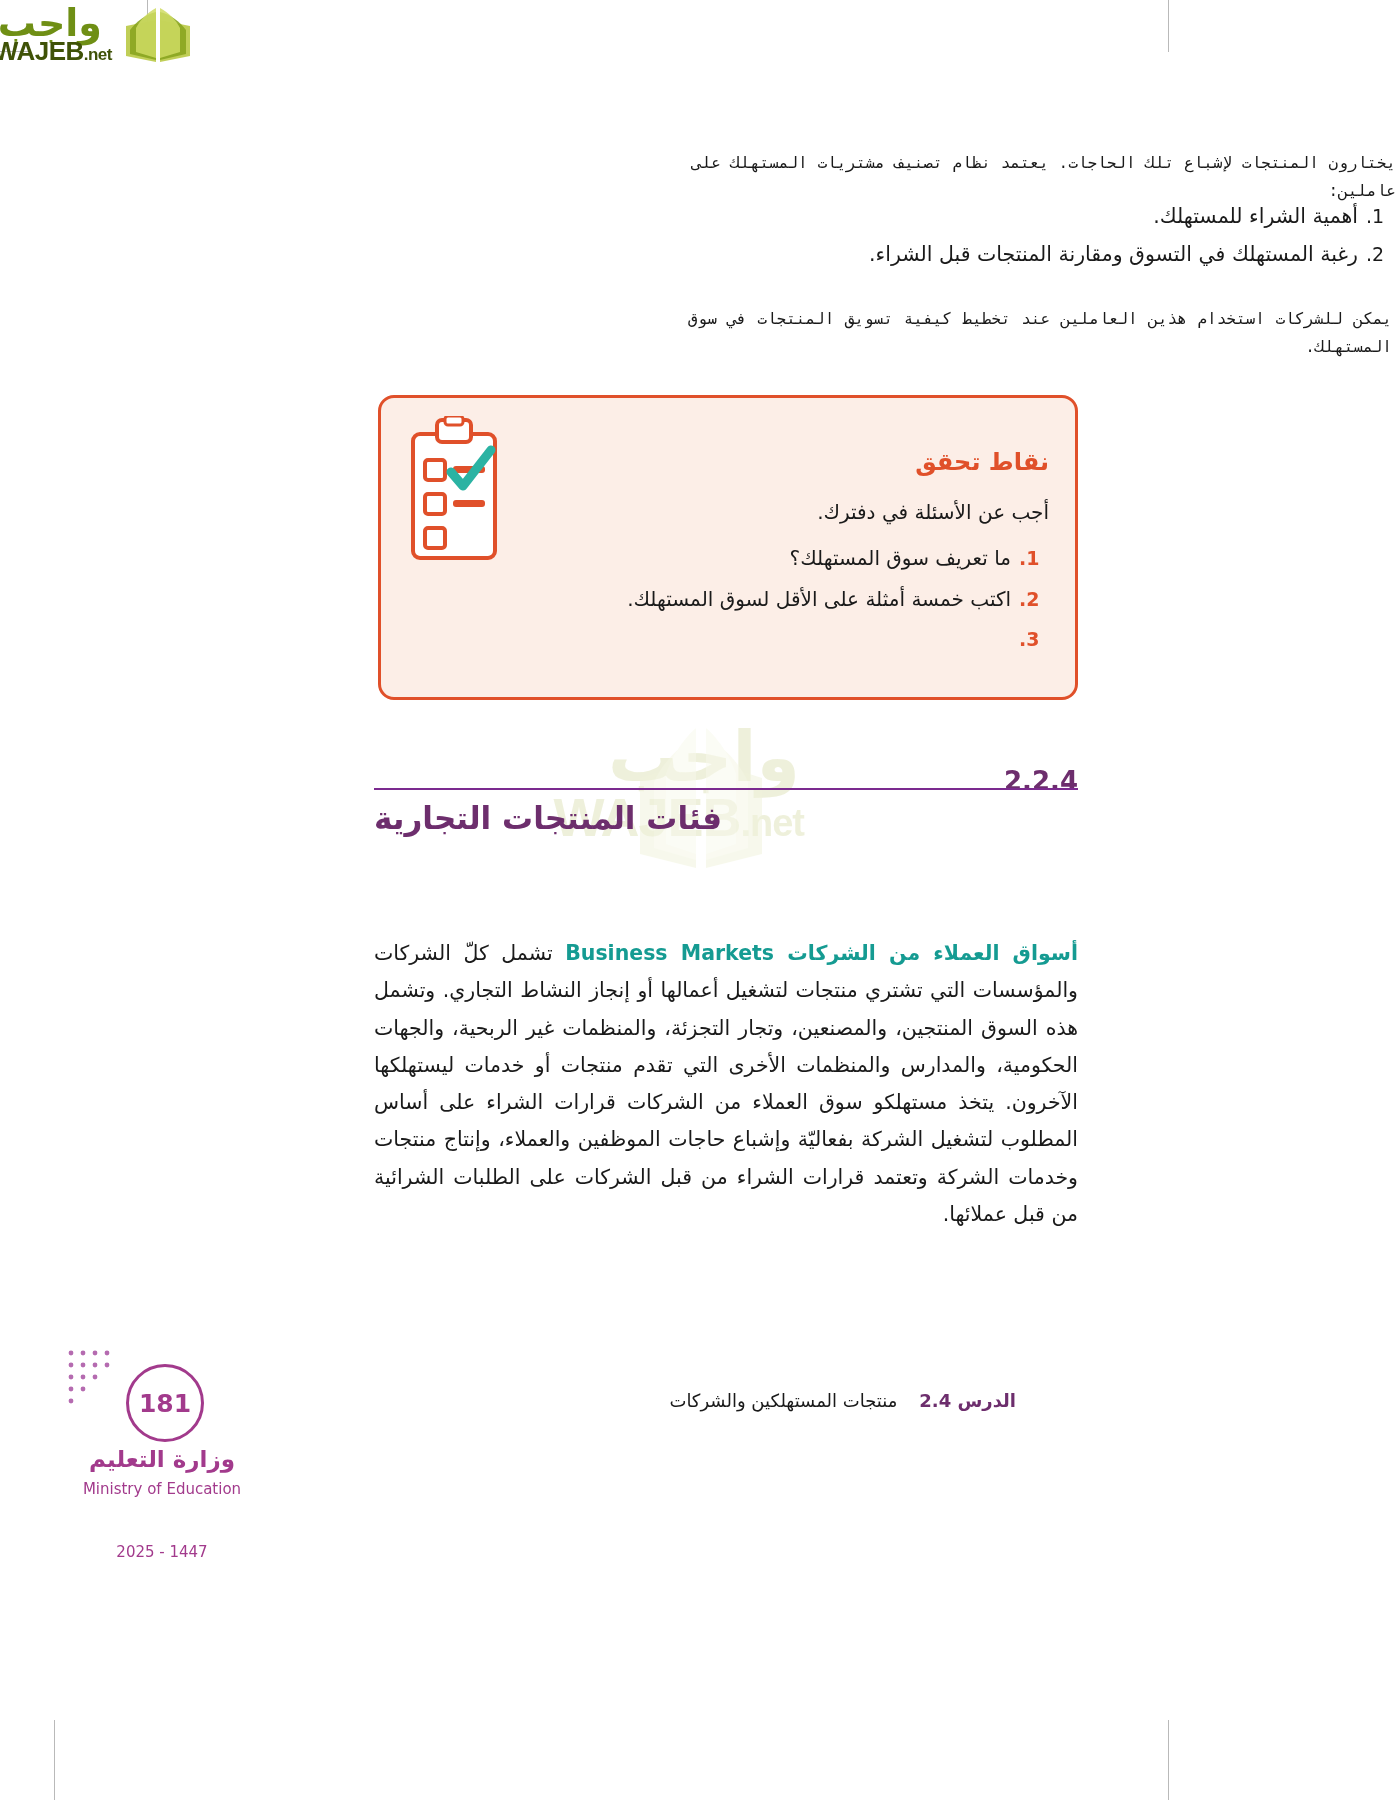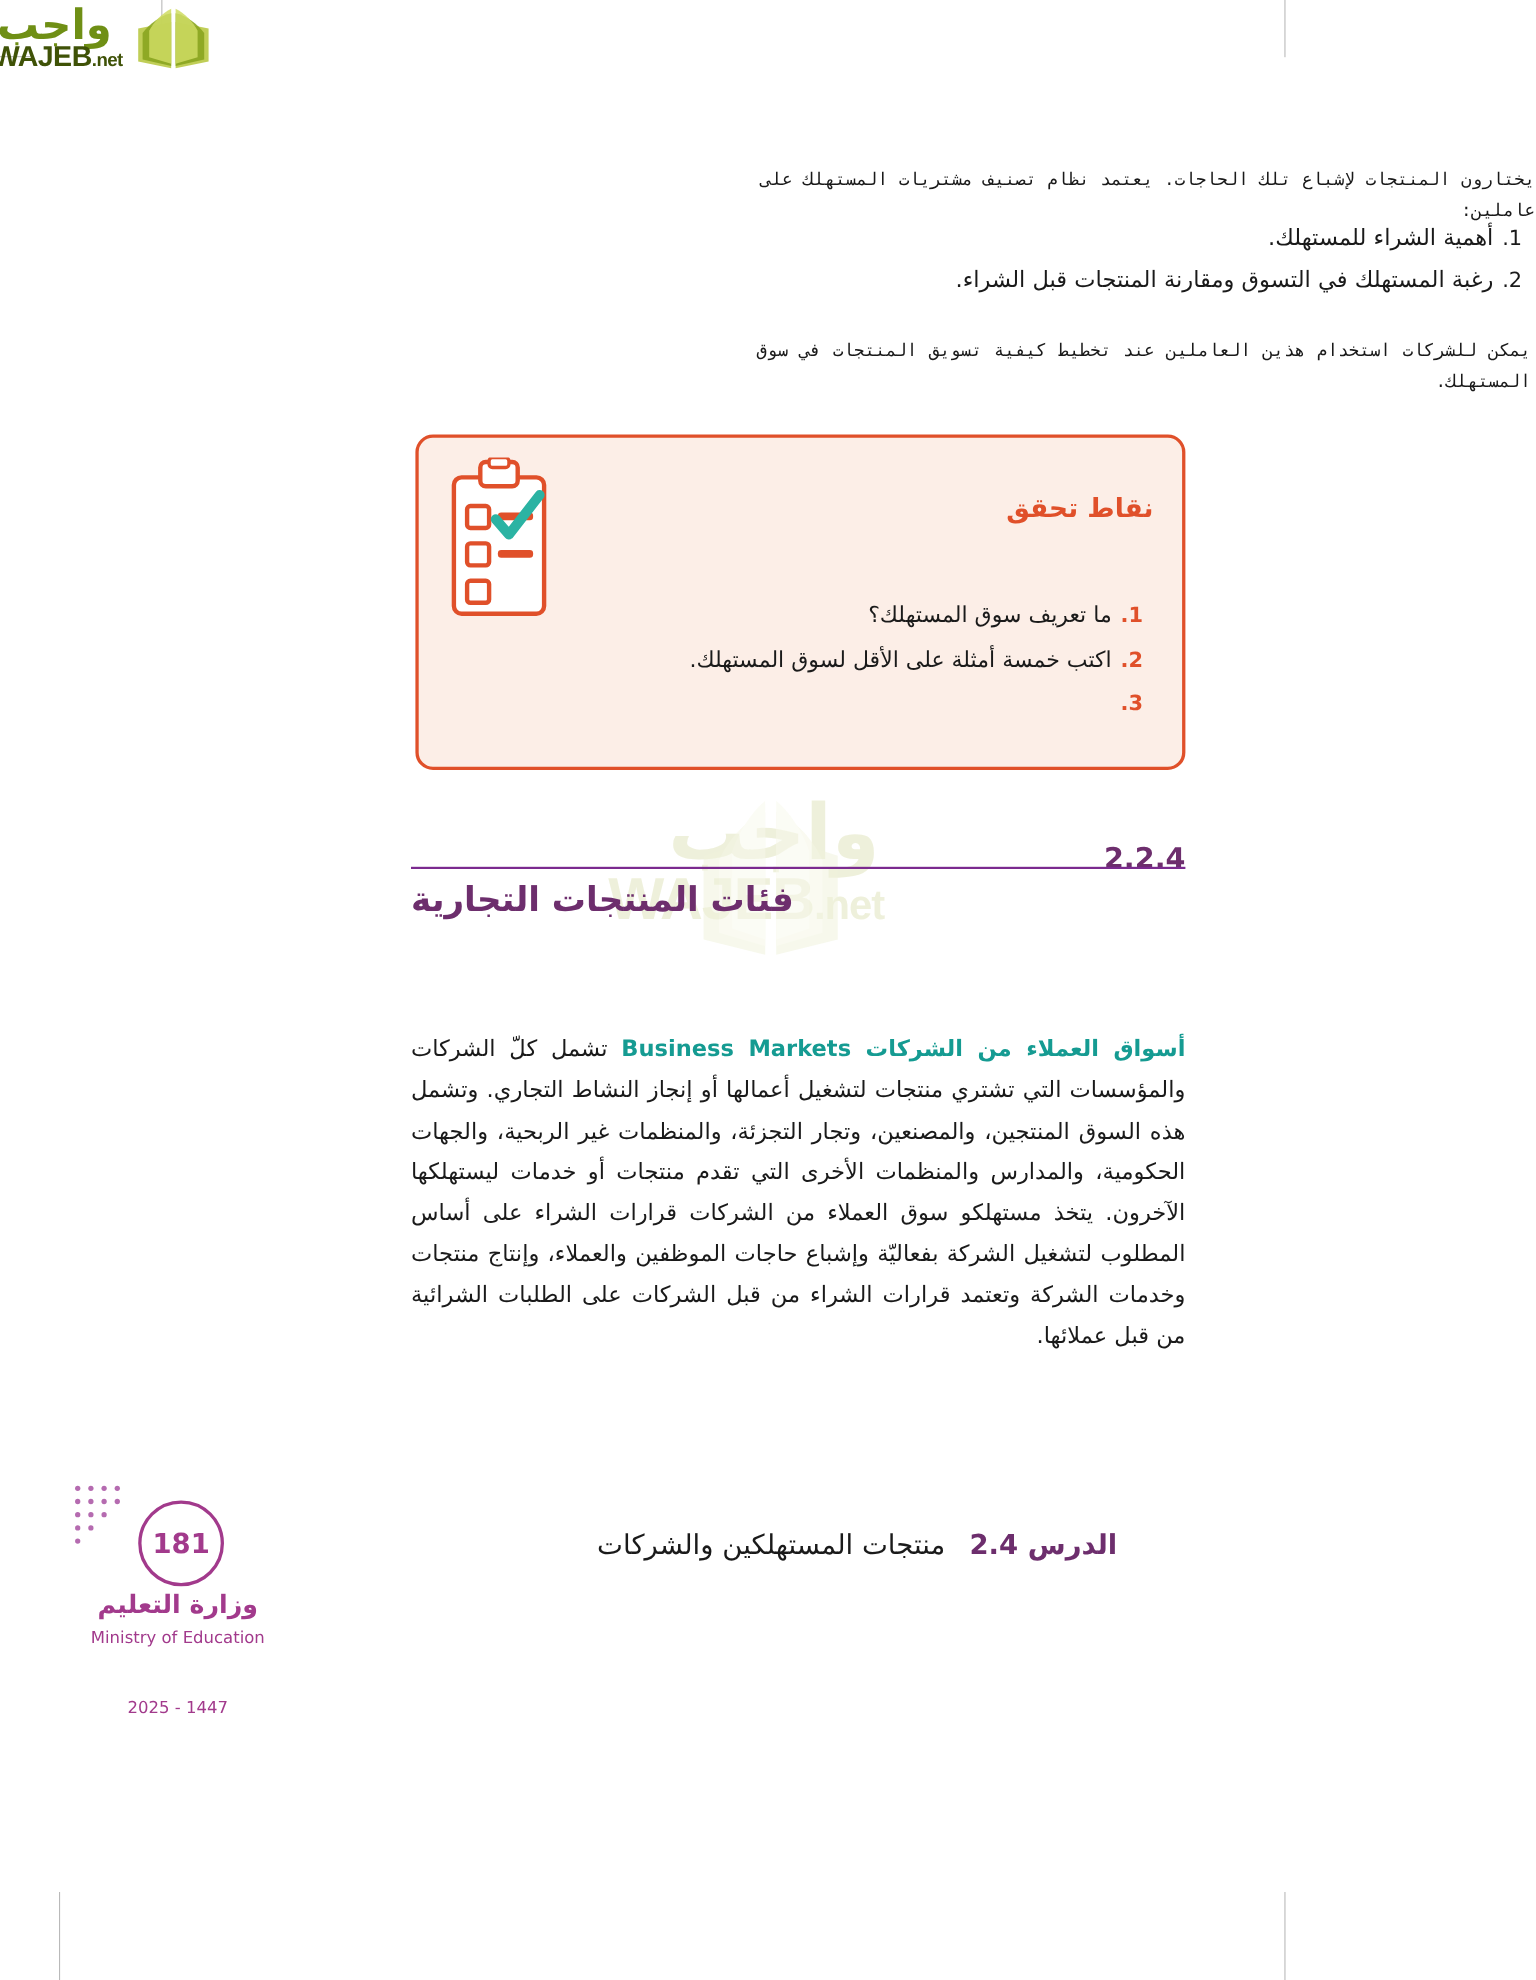--- a/index.html
+++ b/index.html
@@ -295,21 +295,21 @@
     color: #159b92;
     font-weight: 700;
   }
 
   
   .footer-line {
     position: absolute;
     right: 380px;
     top: 1390px;
     font-family: "DejaVu Sans", sans-serif;
-    font-size: 25px;
+    font-size: 18px;
     color: #1a1a1a;
     direction: rtl;
     white-space: nowrap;
   }
   .footer-lesson {
     color: #6d2e6d;
     font-weight: 700;
   }
   .footer-sep { display: inline-block; width: 22px; }
 
@@ -424,20 +424,21 @@
 
       <rect x="26" y="78" width="20" height="20" rx="3" fill="#ffffff" stroke="#e0502a" stroke-width="4"></rect>
       <rect x="54" y="84" width="32" height="7" rx="3" fill="#e0502a"></rect>
 
       <rect x="26" y="112" width="20" height="20" rx="3" fill="#ffffff" stroke="#e0502a" stroke-width="4"></rect>
 
       <path d="M52 56 L64 70 L92 34" fill="none" stroke="#2bb3a3" stroke-width="9" stroke-linecap="round" stroke-linejoin="round"></path>
     </svg>
 
     <div class="callout-title">نقاط تحقق</div>
+    <div class="callout-lead">أجب عن الأسئلة في دفترك.</div>
 
     <div class="callout-list">
       <div class="cq-item">
         <span class="cq-num">1.</span>
         <span>ما تعريف سوق المستهلك؟</span>
       </div>
       <div class="cq-item">
         <span class="cq-num">2.</span>
         <span>اكتب خمسة أمثلة على الأقل لسوق المستهلك.</span>
       </div>

